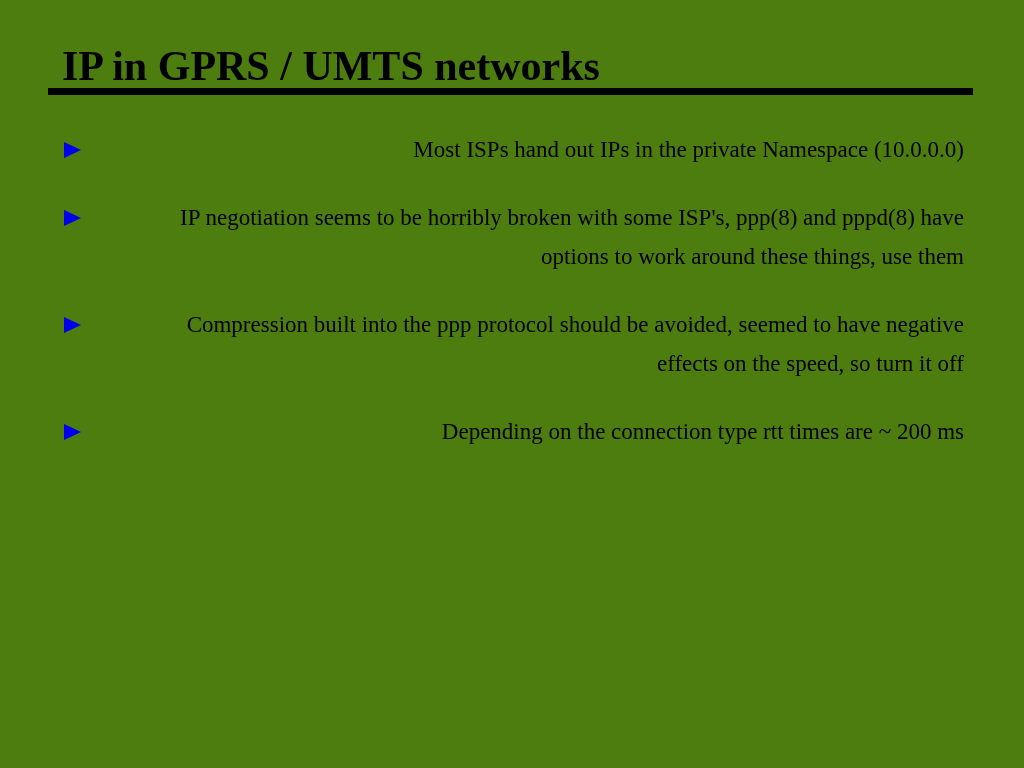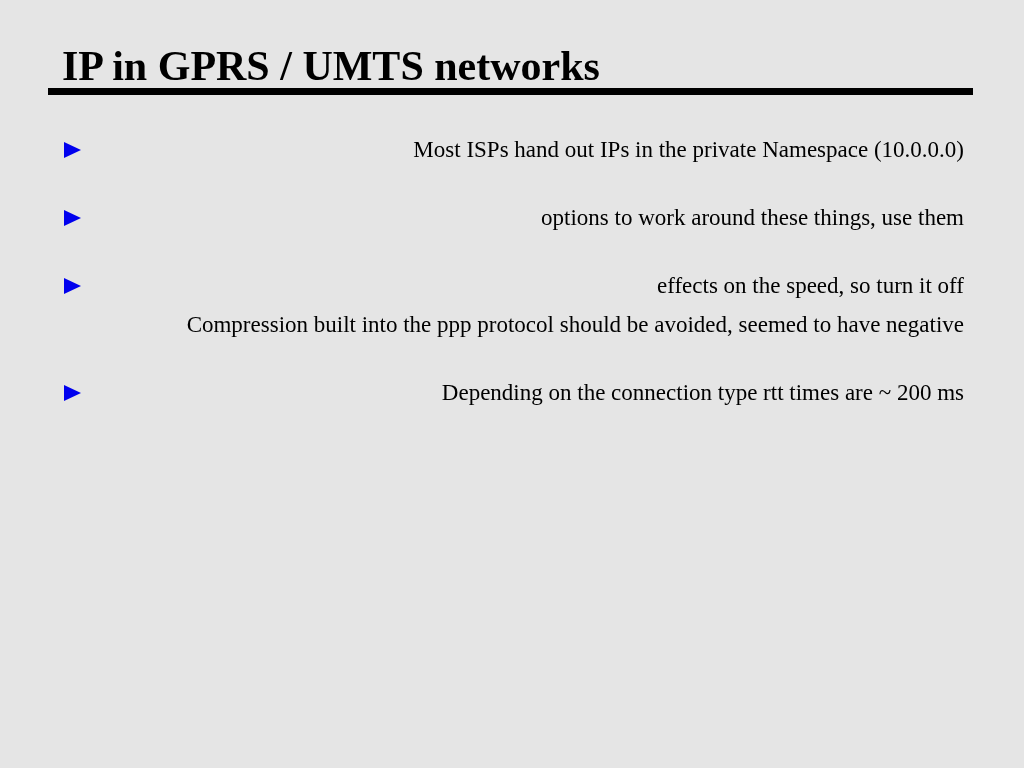--- a/index.html
+++ b/index.html
@@ -60,47 +60,48 @@
   .line {
     font-size: 23px;
     line-height: 39px;
     color: #000000;
     white-space: nowrap;
   }
 </style>
 </head>
 <body>
 
-<div class="slide" style="background: #e5e5e5;">
+<div class="slide" style="background: #4d7c0f;">
 
   <h1 class="title" style="color: rgb(0, 0, 0);">IP in GPRS / UMTS networks</h1>
   <div class="title-rule" style="background: rgb(0, 0, 0);"></div>
 
   <div class="bullets">
 
     <div class="bullet-item">
       <span class="marker" style="border-left-color: rgb(0, 0, 238);"></span>
       <div class="lines">
         <div class="line" style="color: rgb(0, 0, 0);">Most ISPs hand out IPs in the private Namespace (10.0.0.0)</div>
       </div>
     </div>
 
 
     <div class="bullet-item">
       <span class="marker" style="border-left-color: rgb(0, 0, 238);"></span>
       <div class="lines">
+        <div class="line" style="color: rgb(0, 0, 0);">IP negotiation seems to be horribly broken with some ISP's, ppp(8) and pppd(8) have</div>
         <div class="line" style="color: rgb(0, 0, 0);">options to work around these things, use them</div>
       </div>
     </div>
 
     <div class="bullet-item">
       <span class="marker" style="border-left-color: rgb(0, 0, 238);"></span>
       <div class="lines">
+        <div class="line" style="color: rgb(0, 0, 0);">Compression built into the ppp protocol should be avoided, seemed to have negative</div>
         <div class="line" style="color: rgb(0, 0, 0);">effects on the speed, so turn it off</div>
-        <div class="line" style="color: rgb(0, 0, 0);">Compression built into the ppp protocol should be avoided, seemed to have negative</div>
       </div>
     </div>
 
     <div class="bullet-item">
       <span class="marker" style="border-left-color: rgb(0, 0, 238);"></span>
       <div class="lines">
         <div class="line" style="color: rgb(0, 0, 0);">Depending on the connection type rtt times are ~ 200 ms</div>
       </div>
     </div>
 

